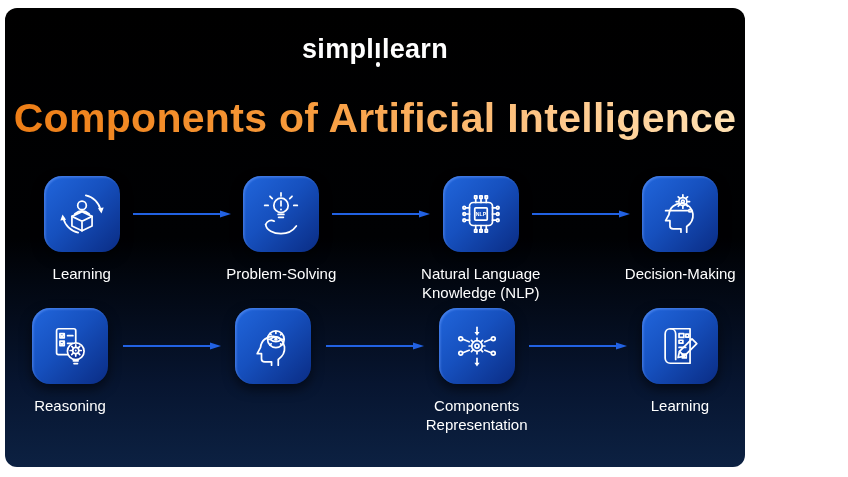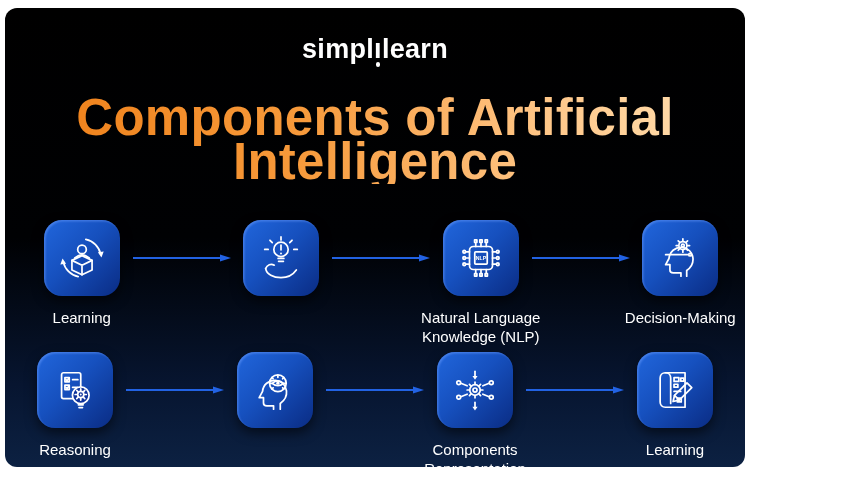--- a/index.html
+++ b/index.html
@@ -19,31 +19,31 @@
     color:#ffffff;font-size:27px;font-weight:700;letter-spacing:.3px;line-height:30px;
   }
   .logo-dot-i{position:relative;display:inline-block;}
   .logo-dot-i::after{
     content:'';position:absolute;left:50%;margin-left:-2.2px;bottom:-2.5px;
     width:4.4px;height:4.4px;border-radius:50%;background:#ffffff;
   }
   
   .title{
     margin-top:32px;text-align:center;
-    font-size:51px;line-height:44px;font-weight:700;letter-spacing:.3px;
+    font-size:41px;line-height:44px;font-weight:700;letter-spacing:.3px;
     color:#F7941D;
     background:linear-gradient(90deg,#ED7D15 0%,#F79A3B 40%,#FFC98C 75%,#FFE2B5 100%);
   }
   @supports (-webkit-background-clip: text){
     .title{-webkit-background-clip:text;background-clip:text;-webkit-text-fill-color:transparent;}
   }
   
   .flow-row{display:flex;justify-content:center;align-items:flex-start;}
   .row-1{margin-top:36px;margin-left:12px;}
-  .row-2{margin-top:6px;}
+  .row-2{margin-top:6px;justify-content:space-between;}
   .flow-cell{width:130px;display:flex;flex-direction:column;align-items:center;}
   .tile{
     width:76px;height:76px;border-radius:18px;
     background:linear-gradient(135deg,#2166DC 0%,#1650BE 45%,#0A2C84 100%);
     box-shadow:inset 1.5px 1.5px 2px rgba(110,160,255,.45), 0 5px 12px rgba(0,0,0,.55);
     display:flex;align-items:center;justify-content:center;
   }
   .cell-label{
     margin-top:12px;min-height:38px;
     color:#ffffff;font-size:15px;line-height:19px;text-align:center;
@@ -97,20 +97,21 @@
         <svg class="icon" width="46" height="46" viewBox="0 0 48 48">
           <circle cx="24" cy="15" r="7.5"></circle>
           <path d="M24 10.5 v5"></path>
           <circle class="fw" cx="24" cy="19.3" r="1"></circle>
           <path d="M21 24.5 h6 M21.5 27.5 h5"></path>
           <path d="M24 2 v3.2 M12.5 5.5 l2.4 2.4 M35.5 5.5 l-2.4 2.4 M7 15 h3.6 M37.4 15 H41"></path>
           <path d="M8 35 c1 6 8 9.5 16 9.5 c7 0 12.5 -3 16 -8"></path>
           <path d="M8 35 c1.5 -4 5.5 -5.5 9 -3.5"></path>
         </svg>
       </div>
+      <div class="cell-label">Problem-Solving</div>
     </div>
 
     <div class="gap">
       <svg width="100" height="10" viewBox="0 0 100 10">
         <line x1="1" y1="5" x2="89" y2="5" stroke="#2262E3" stroke-width="1.8"></line>
         <path d="M88 1.4 L99 5 L88 8.6 Z" fill="#2262E3"></path>
       </svg>
     </div>
 
     <div class="flow-cell">

